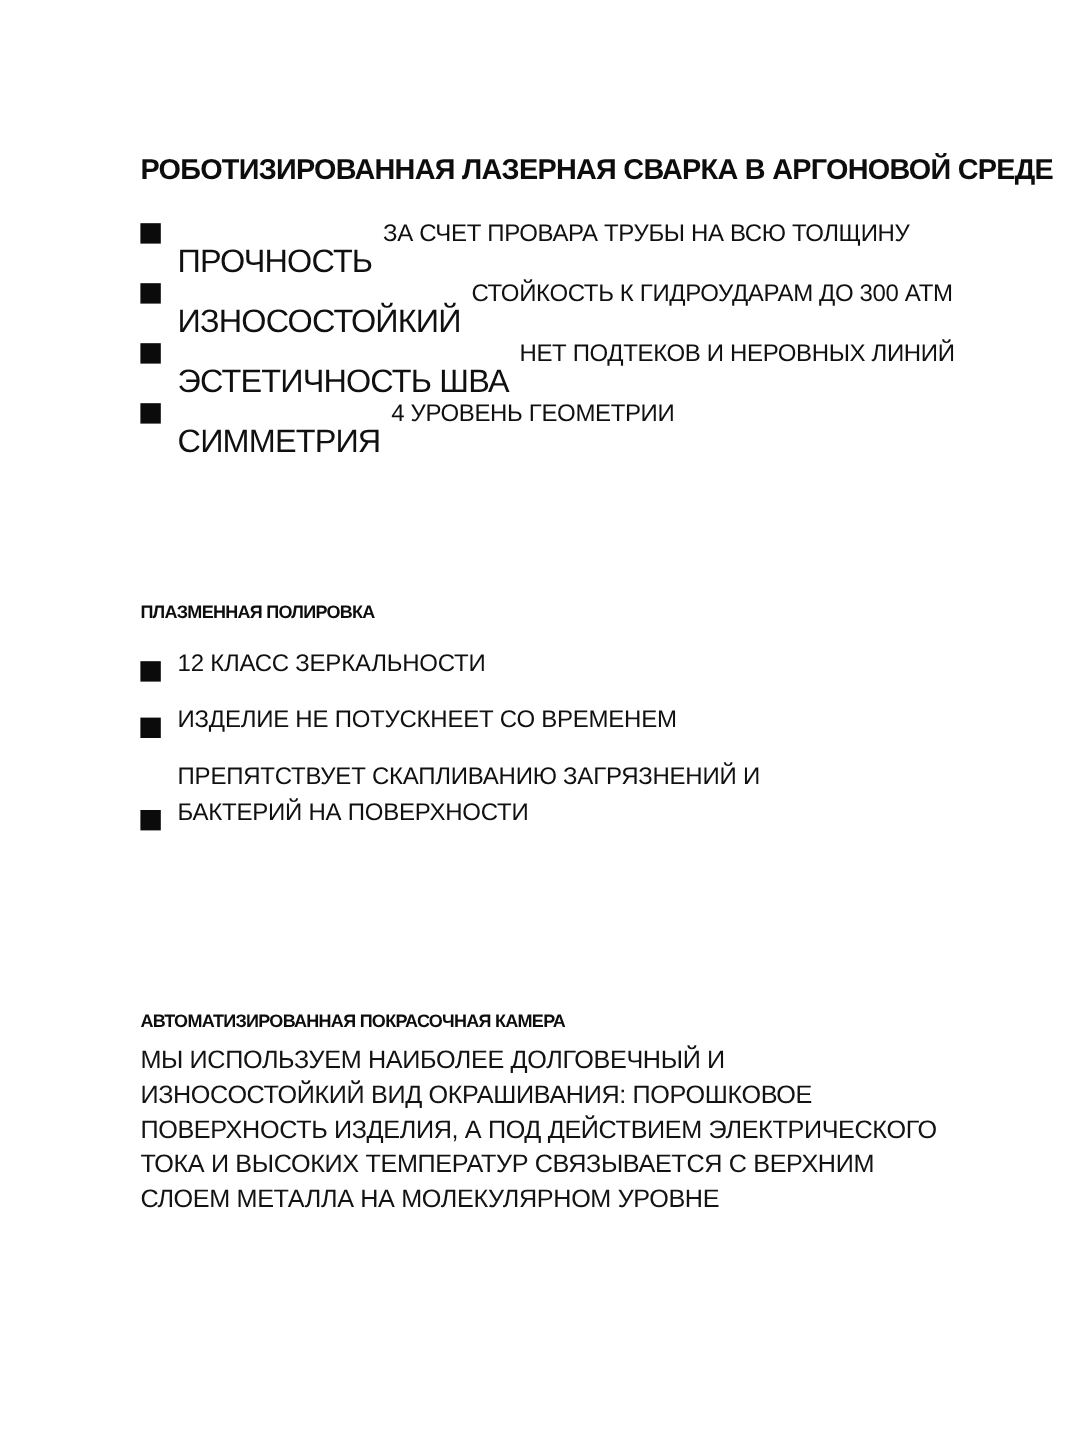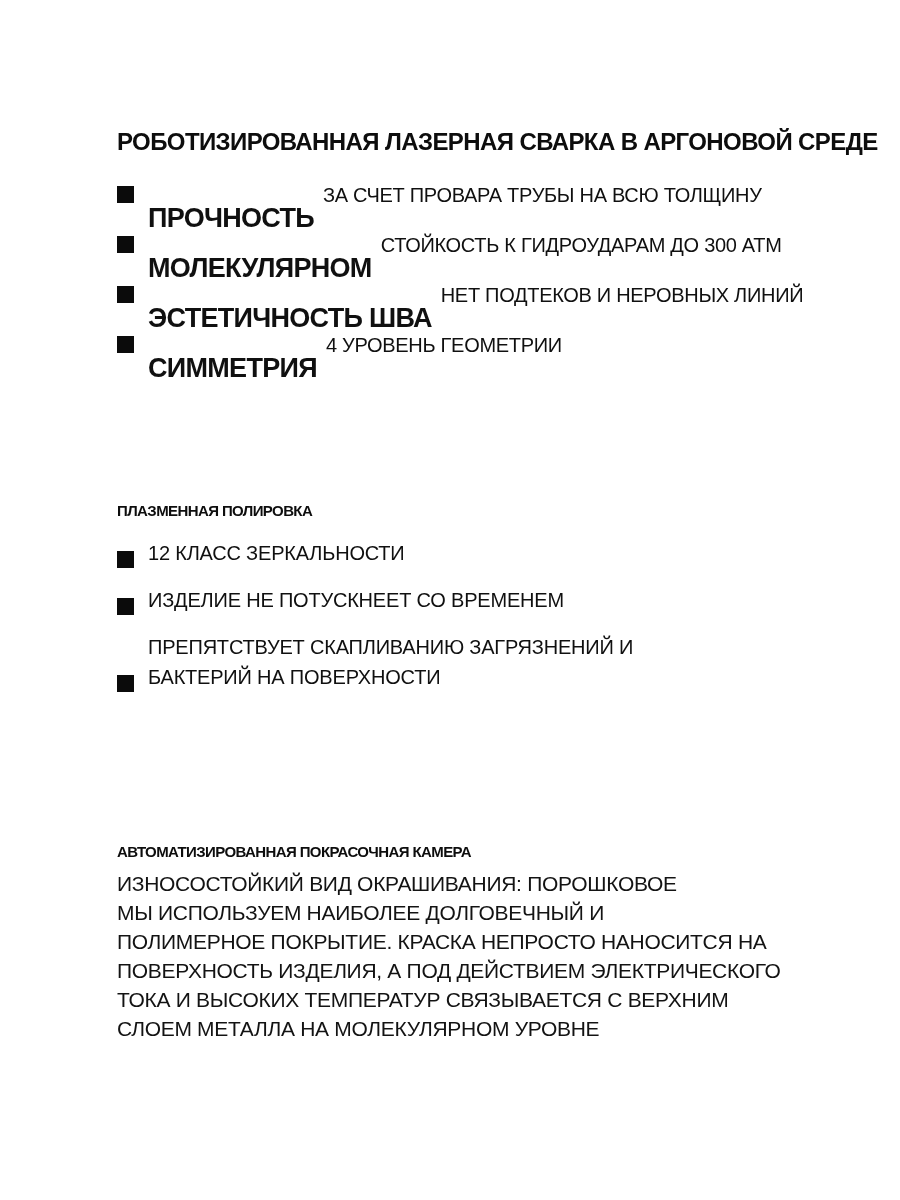--- a/index.html
+++ b/index.html
@@ -41,21 +41,21 @@
   }
   .sq {
     flex: 0 0 auto;
     width: 17px;
     height: 17px;
     background: #0b0b0b;
     margin-right: 14px;
   }
   .lead {
     font-size: 27px;
-    font-weight: 700;
+    font-weight: 400;
     letter-spacing: -0.7px;
     margin-right: 9px;
     line-height: 1;
     margin-top: 48px;
   }
   .tail {
     font-size: 20px;
     letter-spacing: -0.3px;
     line-height: 1;
   }
@@ -96,21 +96,21 @@
     <div class="section-title title-lg">РОБОТИЗИРОВАННАЯ ЛАЗЕРНАЯ СВАРКА В АРГОНОВОЙ СРЕДЕ</div>
 
     <div class="features">
       <div class="feature-row">
         <span class="sq"></span>
         <span class="lead">ПРОЧНОСТЬ</span>
         <span class="tail">ЗА СЧЕТ ПРОВАРА ТРУБЫ НА ВСЮ ТОЛЩИНУ</span>
       </div>
       <div class="feature-row">
         <span class="sq"></span>
-        <span class="lead">МОЛЕКУЛЯРНОМ</span>
+        <span class="lead">ИЗНОСОСТОЙКИЙ</span>
         <span class="tail">СТОЙКОСТЬ К ГИДРОУДАРАМ ДО 300 АТМ</span>
       </div>
       <div class="feature-row">
         <span class="sq"></span>
         <span class="lead">ЭСТЕТИЧНОСТЬ ШВА</span>
         <span class="tail">НЕТ ПОДТЕКОВ И НЕРОВНЫХ ЛИНИЙ</span>
       </div>
       <div class="feature-row">
         <span class="sq"></span>
         <span class="lead">СИММЕТРИЯ</span>
@@ -142,22 +142,21 @@
           <div>БАКТЕРИЙ НА ПОВЕРХНОСТИ</div>
         </div>
       </div>
     </div>
   </div>
 
   <div class="section3">
     <div class="section-title">АВТОМАТИЗИРОВАННАЯ ПОКРАСОЧНАЯ КАМЕРА</div>
 
     <div class="paragraph">
+      <div>МЫ ИСПОЛЬЗУЕМ НАИБОЛЕЕ ДОЛГОВЕЧНЫЙ И</div>
       <div>ИЗНОСОСТОЙКИЙ ВИД ОКРАШИВАНИЯ: ПОРОШКОВОЕ</div>
-      <div>МЫ ИСПОЛЬЗУЕМ НАИБОЛЕЕ ДОЛГОВЕЧНЫЙ И</div>
-      <div>ПОЛИМЕРНОЕ ПОКРЫТИЕ. КРАСКА НЕПРОСТО НАНОСИТСЯ НА</div>
       <div>ПОВЕРХНОСТЬ ИЗДЕЛИЯ, А ПОД ДЕЙСТВИЕМ ЭЛЕКТРИЧЕСКОГО</div>
       <div>ТОКА И ВЫСОКИХ ТЕМПЕРАТУР СВЯЗЫВАЕТСЯ С ВЕРХНИМ</div>
       <div>СЛОЕМ МЕТАЛЛА НА МОЛЕКУЛЯРНОМ УРОВНЕ</div>
     </div>
   </div>
 
 </div>
 
 </body></html>

